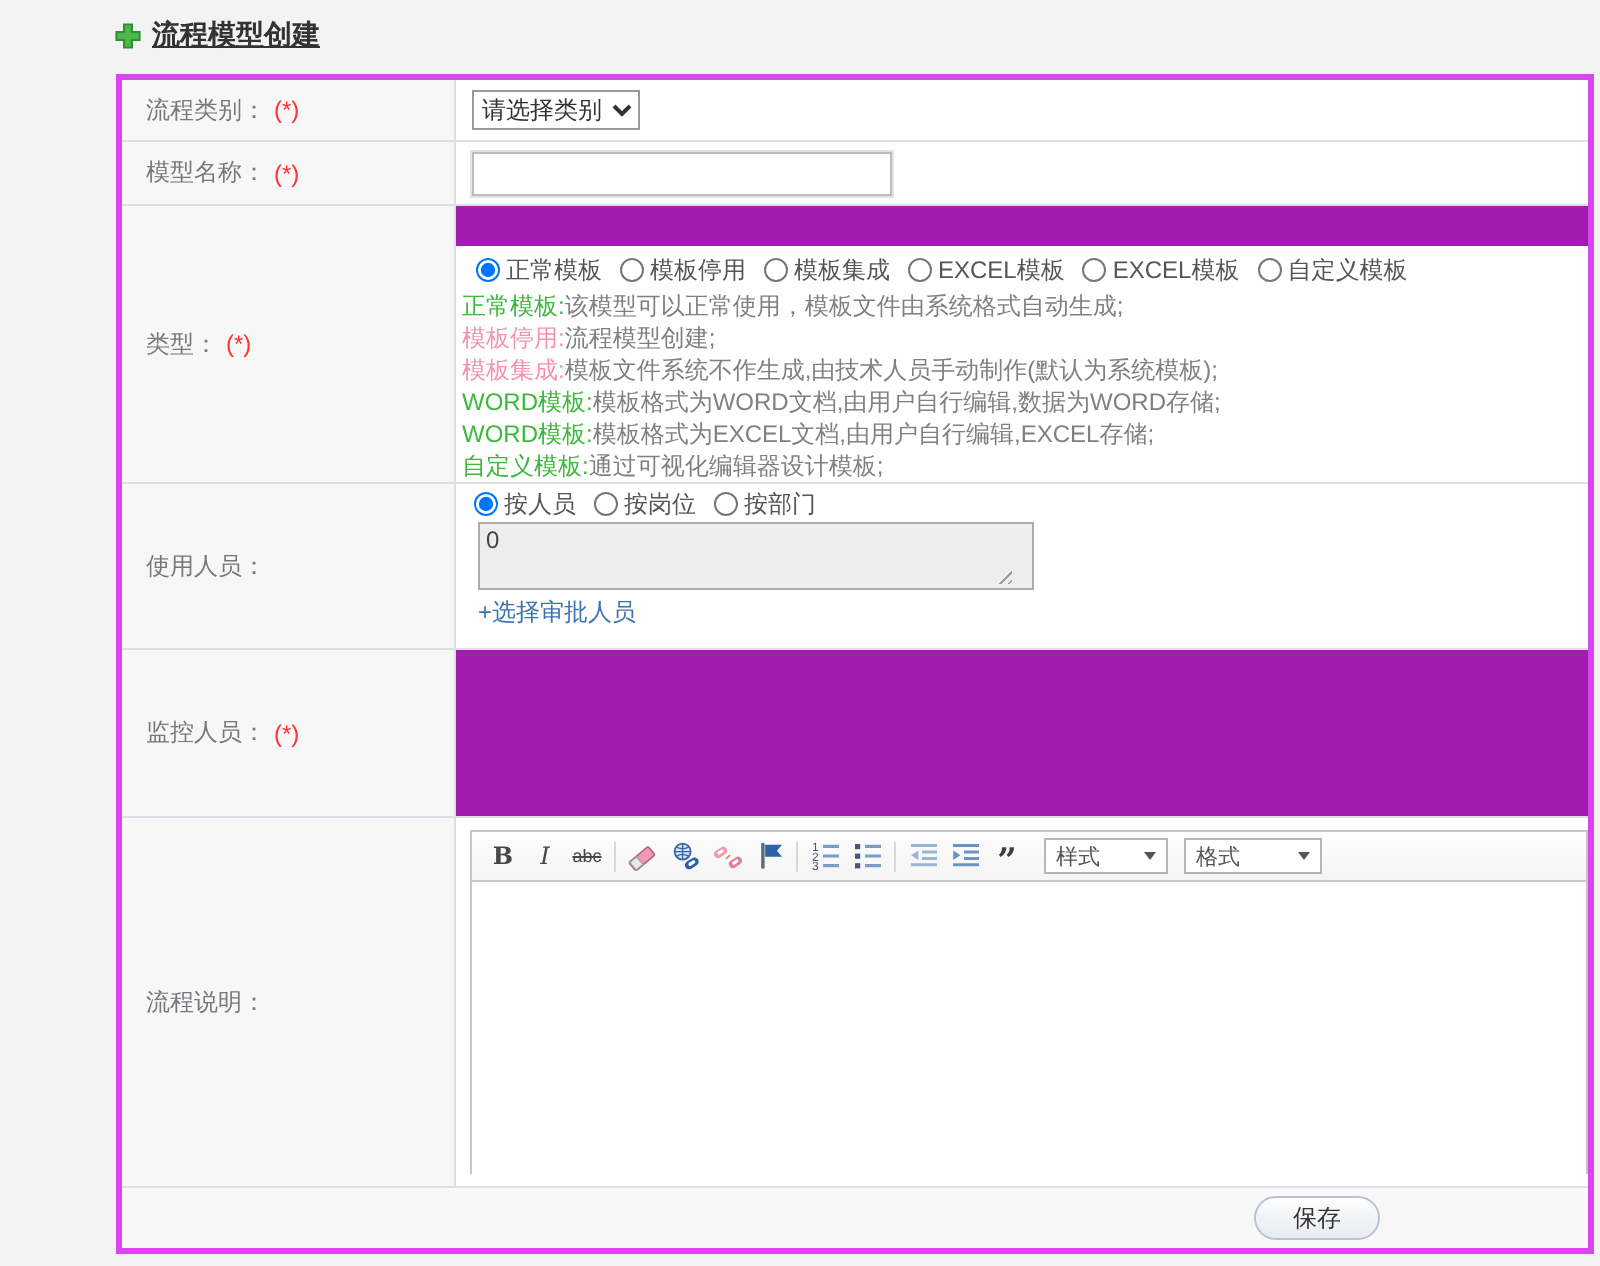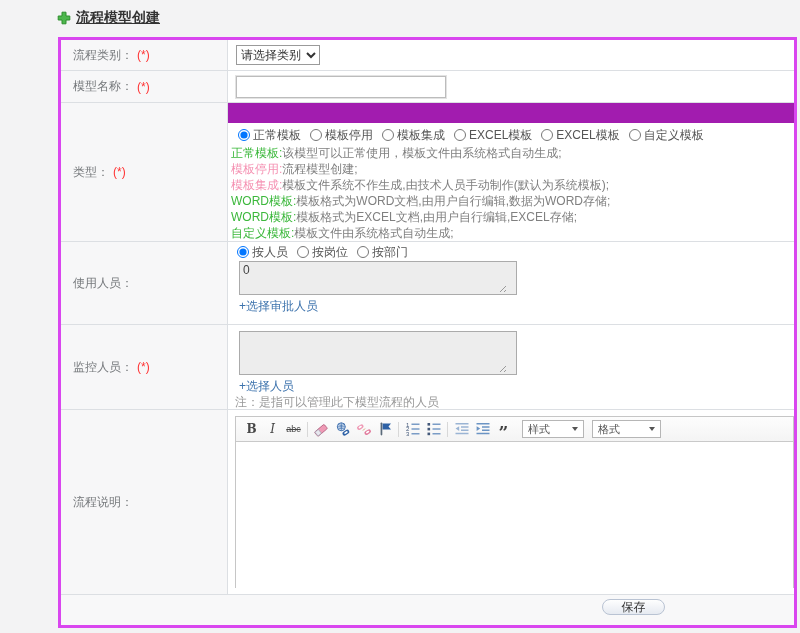--- a/index.html
+++ b/index.html
@@ -77,21 +77,21 @@
     height:18px;border:1px solid #b6b6b6;background:#fff;display:inline-flex;
     align-items:center;justify-content:space-between;padding:0 5px;font-size:11px;
     color:#555;margin-left:8px;box-sizing:border-box;
   }
   .tb-select .caret{width:0;height:0;border-left:3.5px solid transparent;border-right:3.5px solid transparent;border-top:4px solid #555;}
   .w62{width:62px;} .w69{width:69px;}
   .editor-body{height:146px;background:#fff;}
   
   .save-cell{flex:1;background:#f8f8f9;position:relative;min-height:30px;}
   .save-btn{
-    position:absolute;left:541px;top:4px;width:63px;height:16px;
+    position:absolute;left:566px;top:4px;width:63px;height:22px;
     border:1px solid #b9c3d3;border-radius:11px;
     background:linear-gradient(#fefefe,#e6eaf1);
     font-size:12px;color:#333;font-family:Liberation Serif, serif;
     display:flex;align-items:center;justify-content:center;cursor:pointer;
   }
 </style>
 </head>
 <body>
 
 <div class="title-bar">
@@ -155,21 +155,21 @@
         <label>
             <input type="radio" name="tpl" style="">
             <span>自定义模板</span>
           </label>
       </div>
       <div class="desc-line"><span class="term green">正常模板:</span><span class="txt">该模型可以正常使用，模板文件由系统格式自动生成;</span></div>
       <div class="desc-line"><span class="term pink">模板停用:</span><span class="txt">流程模型创建;</span></div>
       <div class="desc-line"><span class="term pink">模板集成:</span><span class="txt">模板文件系统不作生成,由技术人员手动制作(默认为系统模板);</span></div>
       <div class="desc-line"><span class="term green">WORD模板:</span><span class="txt">模板格式为WORD文档,由用户自行编辑,数据为WORD存储;</span></div>
       <div class="desc-line"><span class="term green">WORD模板:</span><span class="txt">模板格式为EXCEL文档,由用户自行编辑,EXCEL存储;</span></div>
-      <div class="desc-line"><span class="term green">自定义模板:</span><span class="txt">模板文件由系统格式自动生成;</span></div>
+      <div class="desc-line"><span class="term green">自定义模板:</span><span class="txt">通过可视化编辑器设计模板;</span></div>
     </div>
   </div>
 
   <div class="row h82">
     <div class="lbl">
       <span>使用人员：</span>
     </div>
     <div class="val users-cell">
       <div class="radio-line">
         <label>
@@ -191,28 +191,20 @@
       </div>
       <a href="#" class="pick-link">+选择审批人员</a>
     </div>
   </div>
 
   <div class="row h83">
     <div class="lbl">
       <span>监控人员：</span>
       <span class="req">(*)</span>
     </div>
-    <div class="val monitor-cell">
-      <div class="ta-wrap">
-        <textarea class="ppl-textarea" style="height: 44px; margin-top: 0px;"></textarea>
-        <span class="grip"></span>
-      </div>
-      <a href="#" class="pick-link">+选择人员</a>
-      <div class="note">注：是指可以管理此下模型流程的人员</div>
-    </div>
   </div>
 
   <div class="row h184">
     <div class="lbl">
       <span>流程说明：</span>
     </div>
     <div class="val desc-cell">
       <div class="editor">
         <div class="toolbar">
           <span class="tb-btn">

